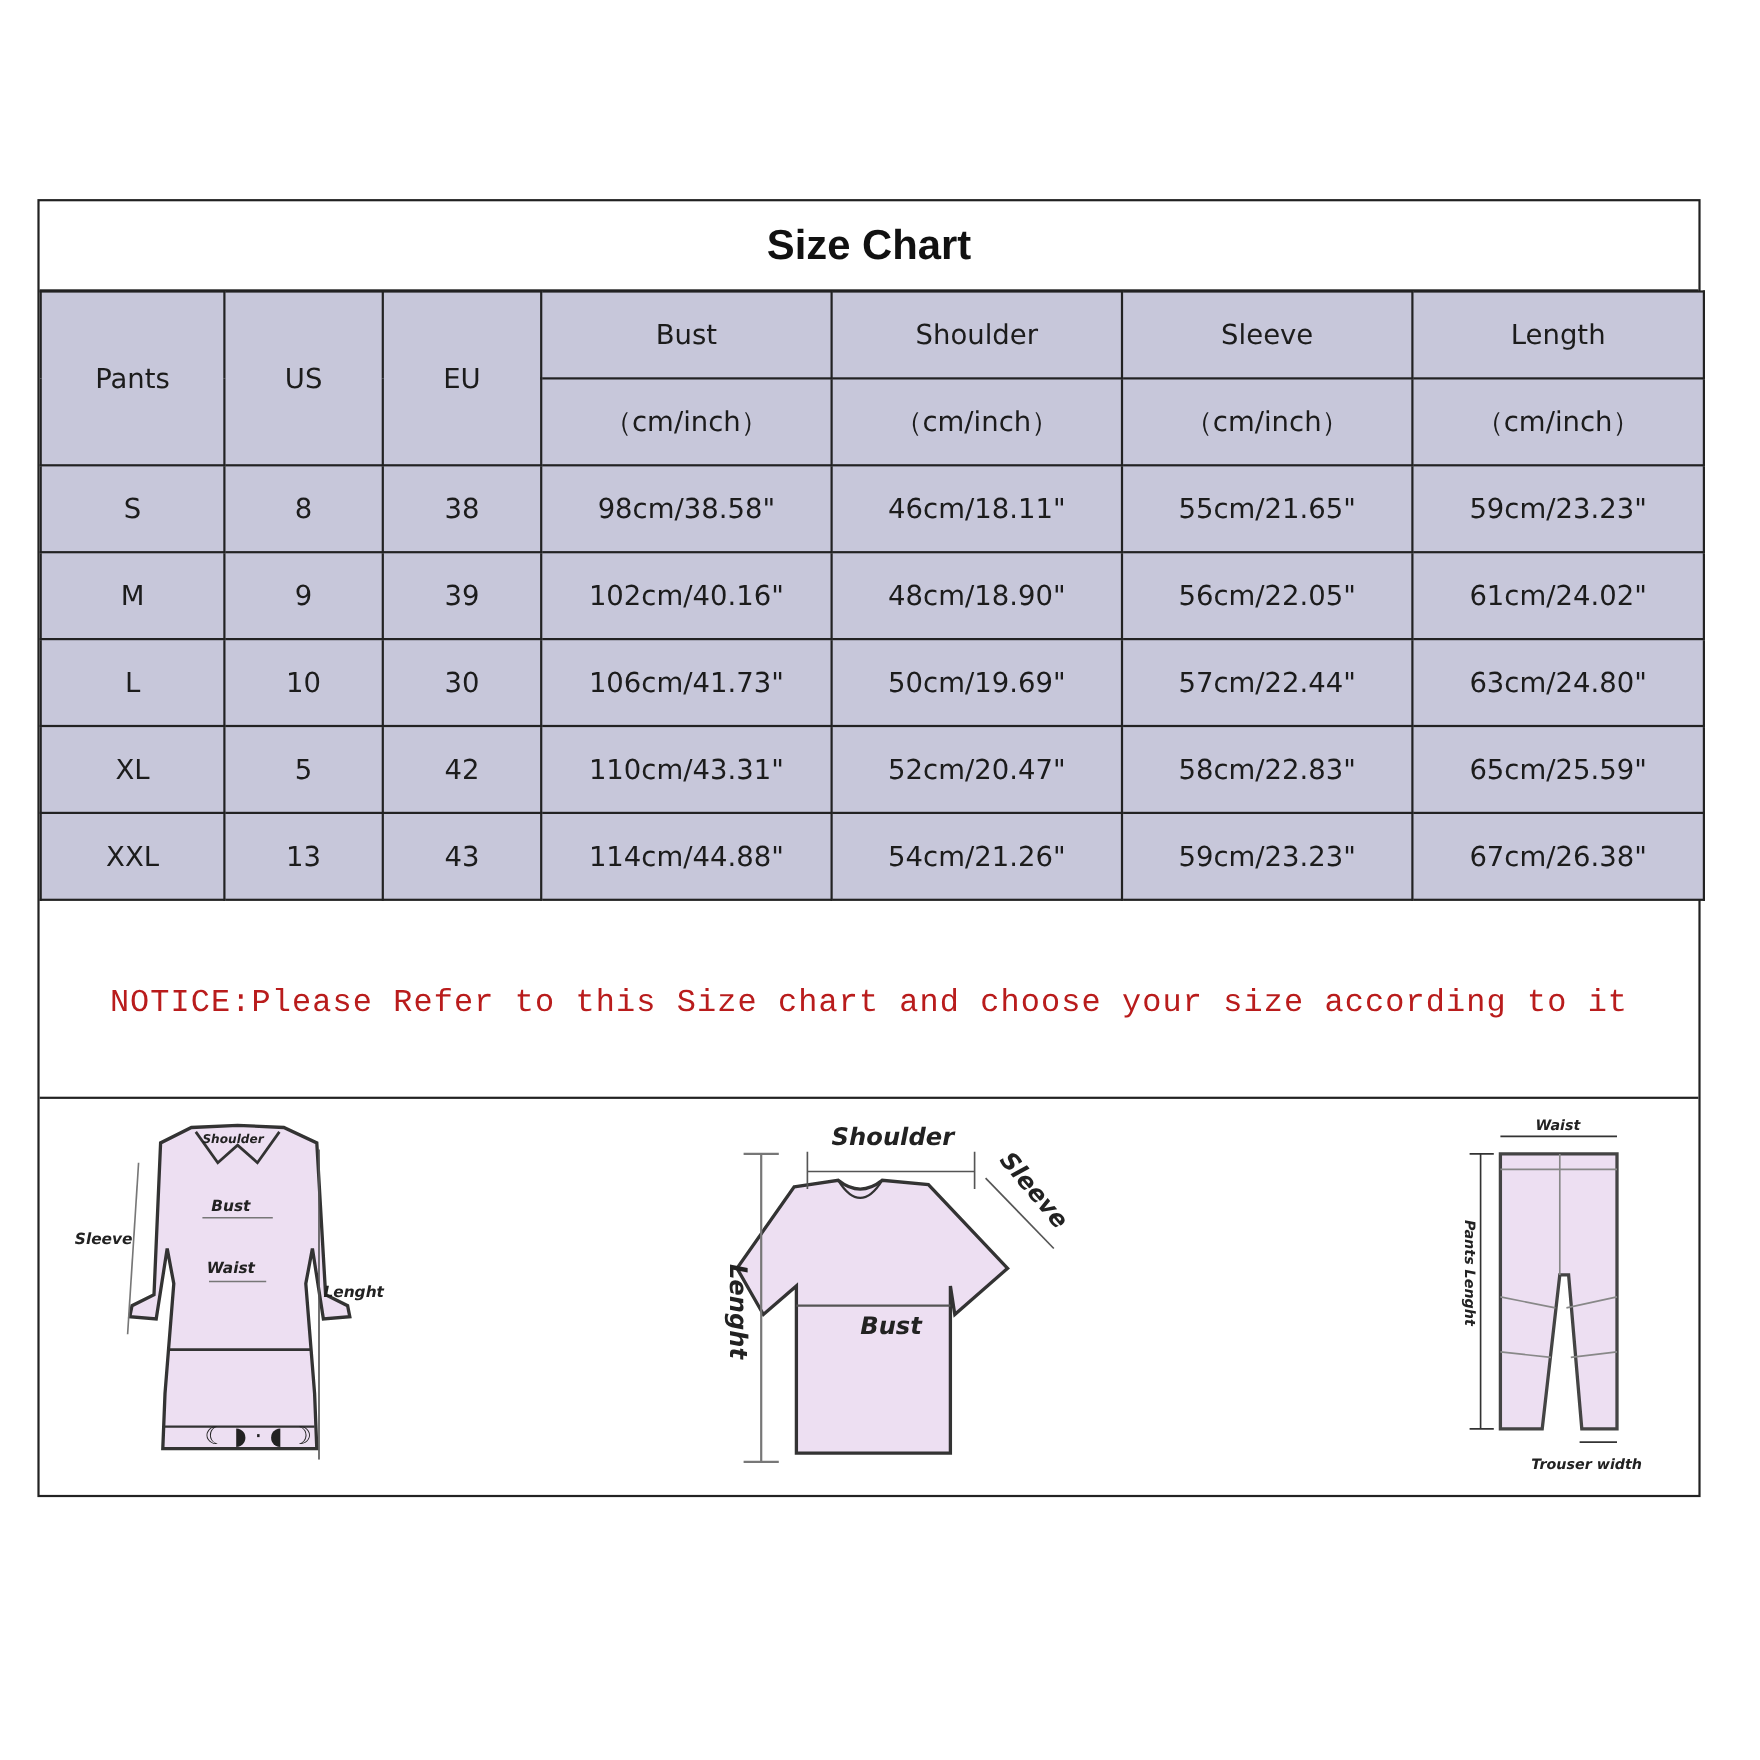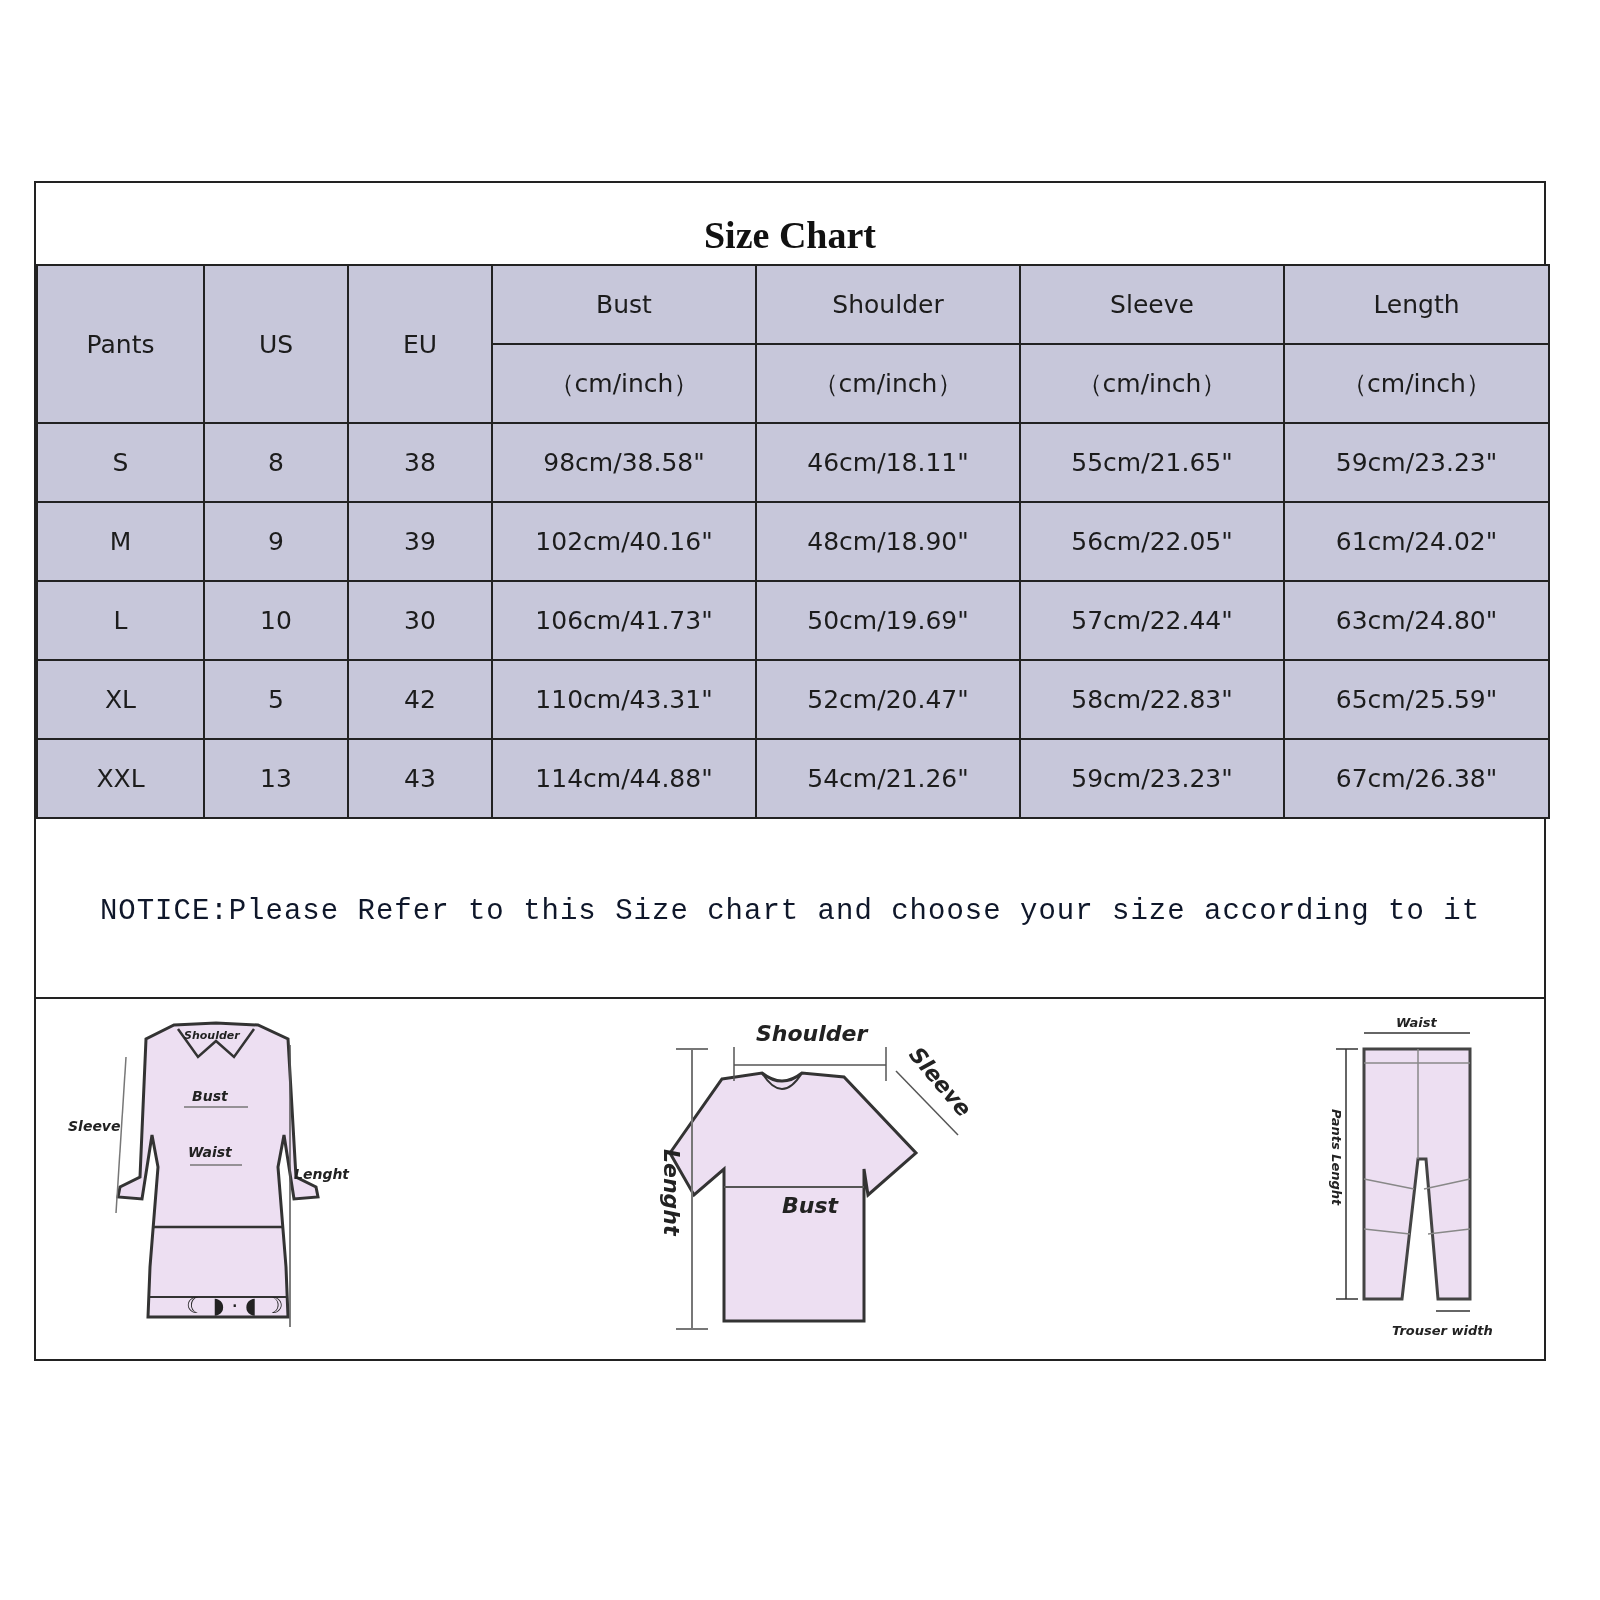--- a/index.html
+++ b/index.html
@@ -1,21 +1,21 @@
 <!DOCTYPE html>
 <html><head>
 <meta charset="utf-8">
 <style>
   html, body { margin:0; padding:0; background:#ffffff; }
   body { width:1600px; height:1600px; position:relative; overflow:hidden; font-family:"DejaVu Sans", sans-serif; color:#1a1a1a; }
   .frame { position:absolute; left:34px; top:181px; width:1512px; height:1180px; border:2px solid #222; box-sizing:border-box; background:#fff; }
-  .title { position:absolute; left:0; top:0; width:100%; height:82px; display:flex; align-items:center; justify-content:center; font-family:Liberation Serif, serif; font-weight:bold; font-size:38px; color:#111; border-bottom:2px solid #222; box-sizing:border-box;margin-top:12px; }
+  .title { position:absolute; left:0; top:0; width:100%; height:82px; display:flex; align-items:center; justify-content:center; font-family:Liberation Sans, sans-serif; font-weight:bold; font-size:38px; color:#111; border-bottom:2px solid #222; box-sizing:border-box; }
   table.size { position:absolute; left:0; top:81px; width:100%; border-collapse:collapse; table-layout:fixed; }
   table.size td { background:#c7c7da; border:2px solid #222; text-align:center; font-size:25px; height:77px; padding:0; color:#1c1c1c; }
-  .notice { position:absolute; left:0; top:644px; width:100%; height:172px; border-bottom:2px solid #222; box-sizing:border-box; display:flex; flex-direction:column; align-items:center; justify-content:center; gap:4px; font-family:"Liberation Mono", monospace; font-size:29px; color:#0f172a; letter-spacing:1px;text-align:right; }
+  .notice { position:absolute; left:0; top:644px; width:100%; height:172px; border-bottom:2px solid #222; box-sizing:border-box; display:flex; flex-direction:column; align-items:center; justify-content:center; gap:4px; font-family:"Liberation Mono", monospace; font-size:29px; color:#b91c1c; letter-spacing:1px;text-align:right; }
   .notice div { line-height:38px; }
   .figures { position:absolute; left:0; top:816px; width:100%; height:362px; }
   .fig { position:absolute; }
   .lbl { font-family:"DejaVu Sans", sans-serif; font-weight:bold; font-style:italic; fill:#222; }
 </style>
 </head>
 <body>
 
 <div class="frame">
   <div class="title">Size Chart</div>

